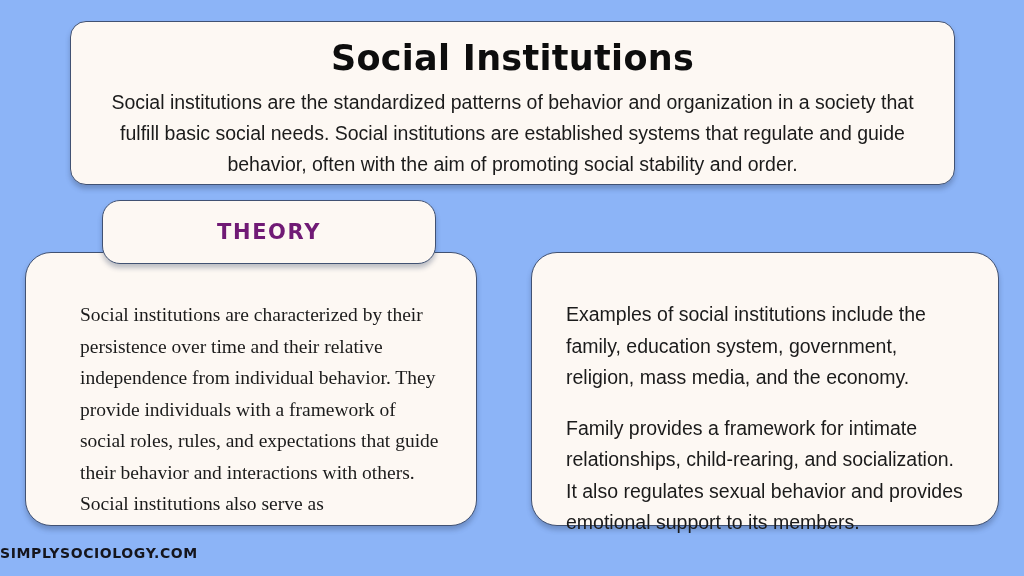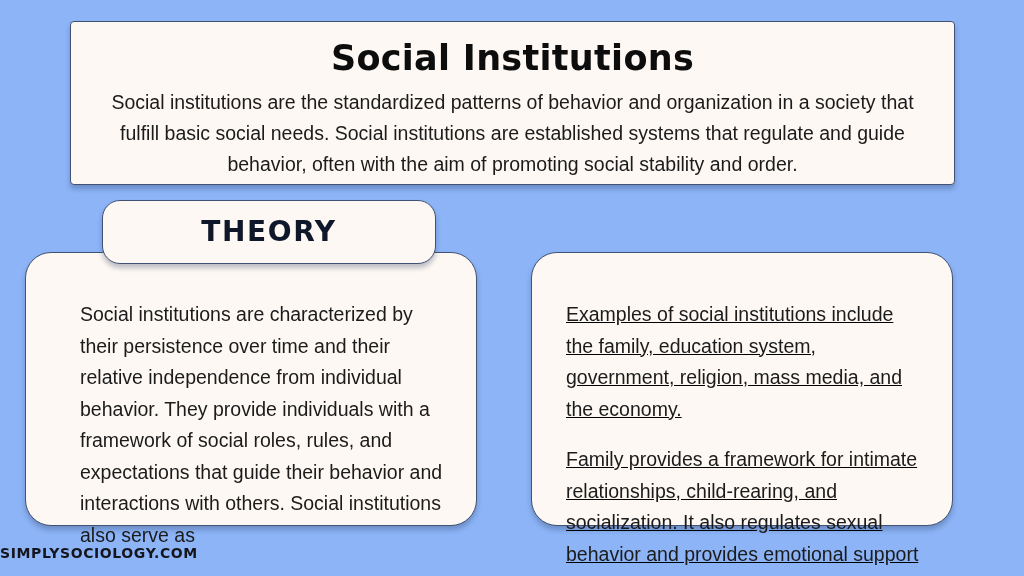--- a/index.html
+++ b/index.html
@@ -30,21 +30,21 @@
     box-shadow: 0 4px 5px rgba(40, 55, 90, 0.30);
   }
 
   
   .intro-card {
     left: 70px;
     top: 21px;
     width: 885px;
     height: 164px;
     padding: 12px 26px 0 26px;
-    border-radius: 4px;
+    border-radius: 16px;
   }
 
   .page-title {
     margin: 0;
     text-align: center;
     font-size: 35px;
     line-height: 48px;
     font-weight: bold;
     letter-spacing: 0.3px;
     color: #0d0d0d;
@@ -60,22 +60,22 @@
   }
 
   
   .body-card {
     top: 252px;
     height: 274px;
     border-radius: 26px;
     padding: 46px 22px 0 22px;
   }
 
-  .body-card.left  { left: 25px;  width: 452px; }
-  .body-card.right { left: 531px; width: 422px; text-decoration: underline; }
+  .body-card.left  { left: 25px;  width: 452px; font-family: Liberation Serif, serif; }
+  .body-card.right { left: 531px; width: 468px; }
 
   .body-text {
     margin: 0;
     font-size: 19.5px;
     line-height: 31.5px;
     color: #1b1b1b;
   }
   .body-text + .body-text {
     margin-top: 19px;
   }
@@ -91,24 +91,24 @@
     display: flex;
     align-items: center;
     justify-content: center;
     z-index: 3;
   }
 
   .header-pill.left  { left: 102px; width: 334px; }
   .header-pill.right { left: 604px; width: 334px; }
 
   .header-pill-label {
-    font-size: 28px;
+    font-size: 21px;
     font-weight: bold;
     letter-spacing: 1.6px;
-    color: #0f172a;
+    color: #701a75;
     font-family: "DejaVu Sans", sans-serif;
     text-transform: uppercase;
     line-height: 1;
   }
 
   
   .footer {
     position: absolute;
     left: 0;
     right: 0;

